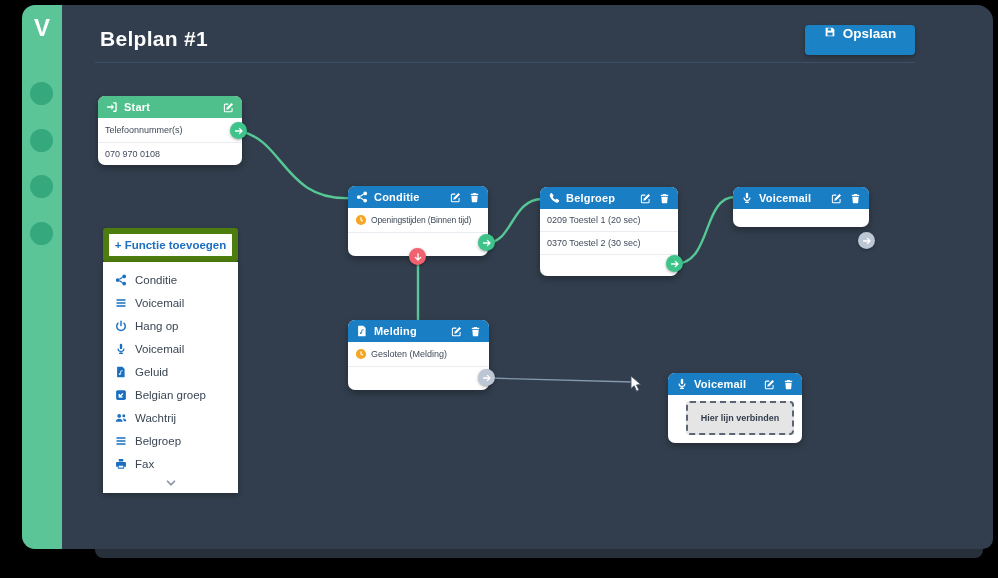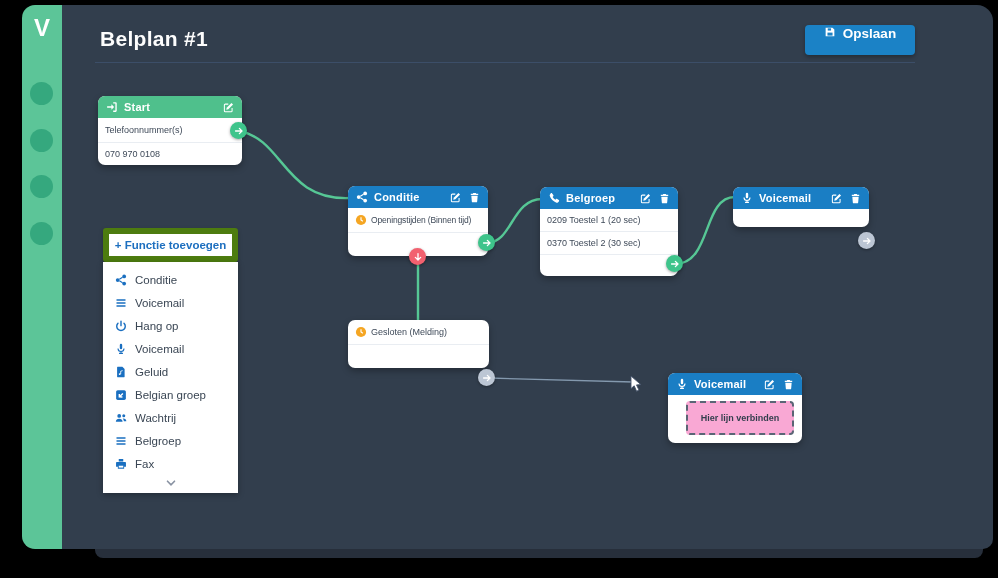--- a/index.html
+++ b/index.html
@@ -35,21 +35,21 @@
   .head-green{background:#4fc08c;}
   .head-green .ic{--acc:#4fc08c;}
   .head-blue{background:#1a7ec4;}
   .node-title{font-size:11px;font-weight:bold;letter-spacing:.2px;white-space:nowrap;}
   .head-actions{margin-left:auto;display:flex;align-items:center;gap:8px;}
   .head-actions .ic{cursor:pointer;}
   .node-row{display:flex;align-items:center;gap:4px;padding:0 4px 0 7px;
             font-size:9px;color:#3f4a59;border-bottom:1px solid #e9edf2;white-space:nowrap;}
   .node-row:last-child{border-bottom:none;}
   .drop-zone{margin:6px 8px 8px 18px;height:30px;border:2px dashed #5a6575;border-radius:4px;
-             background:#f9a8d4;display:flex;align-items:center;justify-content:center;
+             background:#e5e5e5;display:flex;align-items:center;justify-content:center;
              font-size:9px;font-weight:bold;color:#333e4d;}
   
   .port{position:absolute;width:17px;height:17px;border-radius:50%;z-index:3;
         display:flex;align-items:center;justify-content:center;cursor:pointer;
         box-shadow:0 1px 3px rgba(0,0,0,.35);}
   .port svg{width:10px;height:10px;}
   .port-green{background:#3ec48b;}
   .port-gray{background:#bcc6d4;}
   .port-red{background:#f2616f;}
   .port-red svg{transform:rotate(90deg);}
@@ -257,20 +257,34 @@
             </svg>
           <svg class="ic ic-sm">
               <use href="#i-trash"></use>
             </svg>
         </span>
       </div>
       <div class="node-row" style="height:18px"></div>
     </div>
 
     <div class="node" style="left:286px;top:315px;width:141px;">
+      <div class="node-head head-blue">
+        <svg class="ic">
+            <use href="#i-file-audio"></use>
+          </svg>
+        <span class="node-title">Melding</span>
+        <span class="head-actions">
+          <svg class="ic ic-sm">
+              <use href="#i-edit"></use>
+            </svg>
+          <svg class="ic ic-sm">
+              <use href="#i-trash"></use>
+            </svg>
+        </span>
+      </div>
       <div class="node-row" style="height:24px">
         <svg class="ic ic-clock">
             <use href="#i-clock"></use>
           </svg>
         <span>Gesloten (Melding)</span>
       </div>
       <div class="node-row" style="height:23px"></div>
     </div>
 
     <div class="node" style="left:606px;top:368px;width:134px;">

